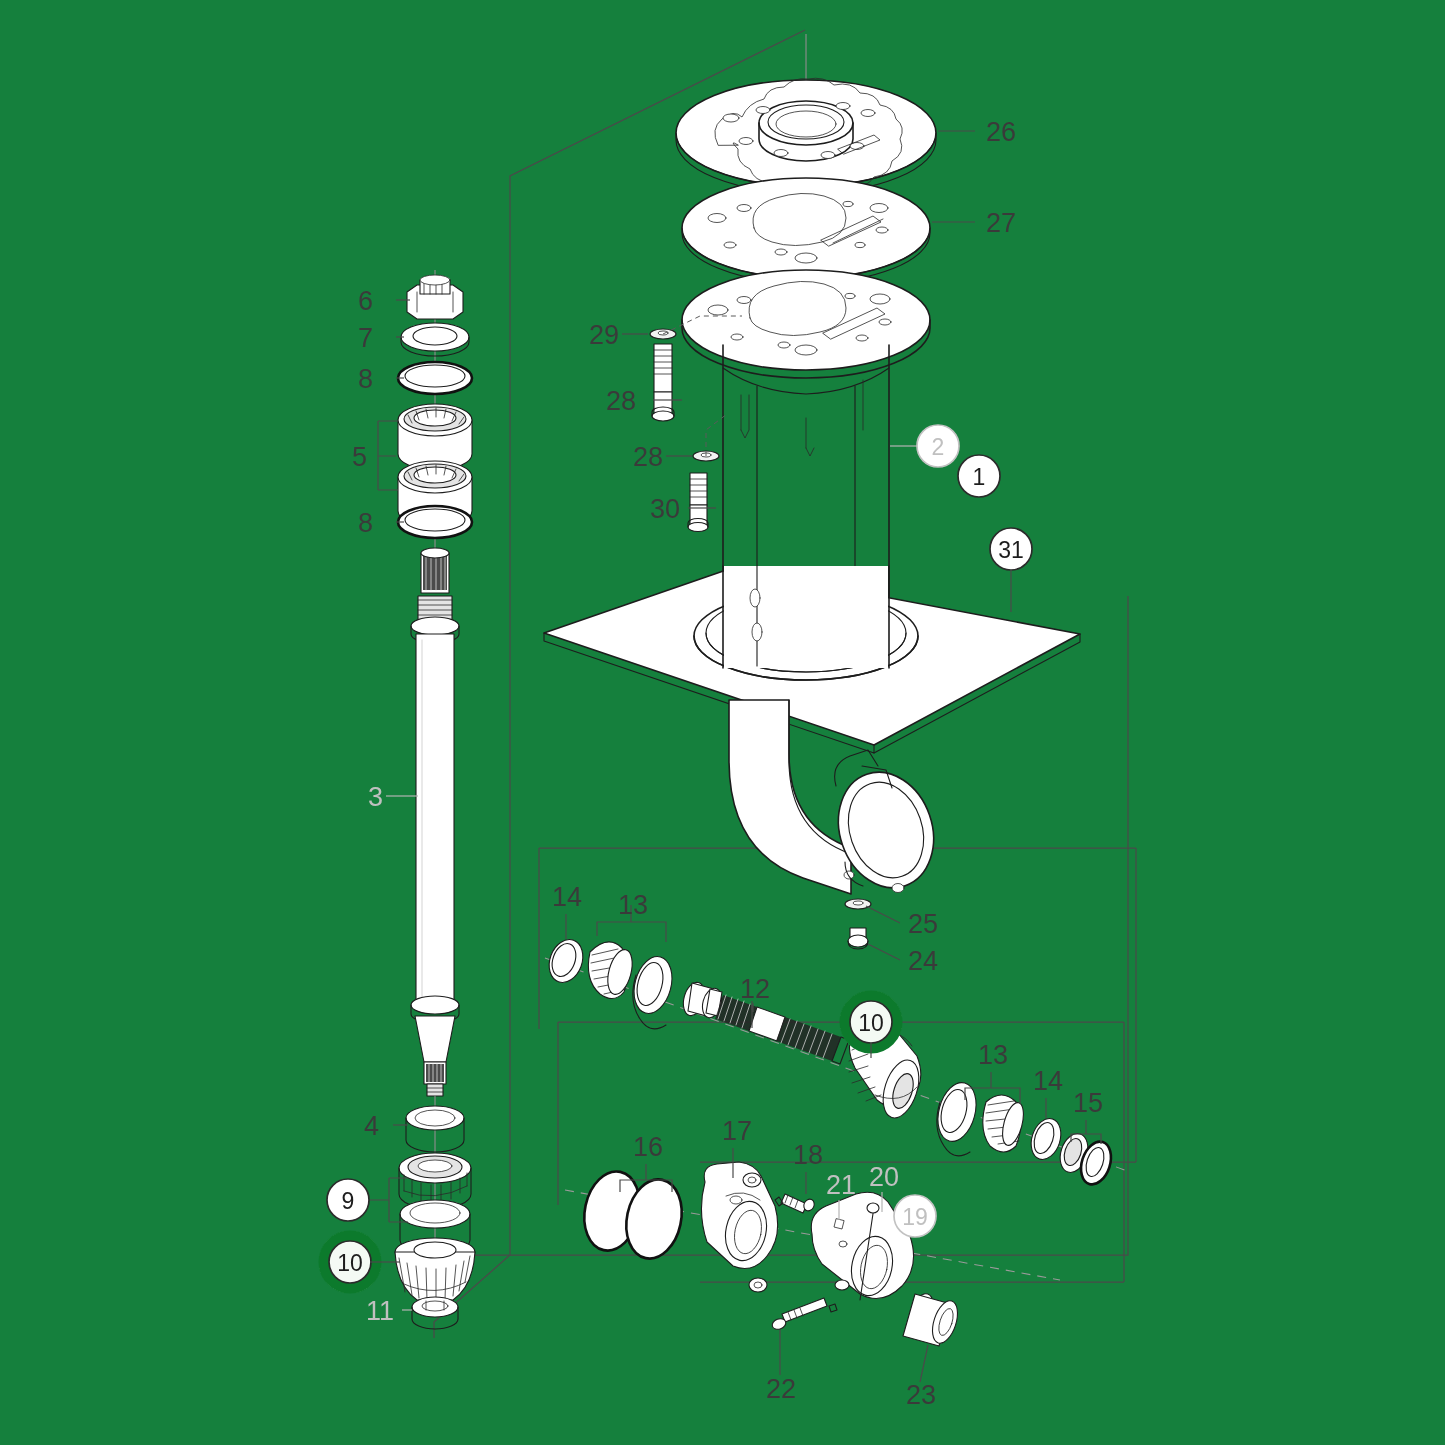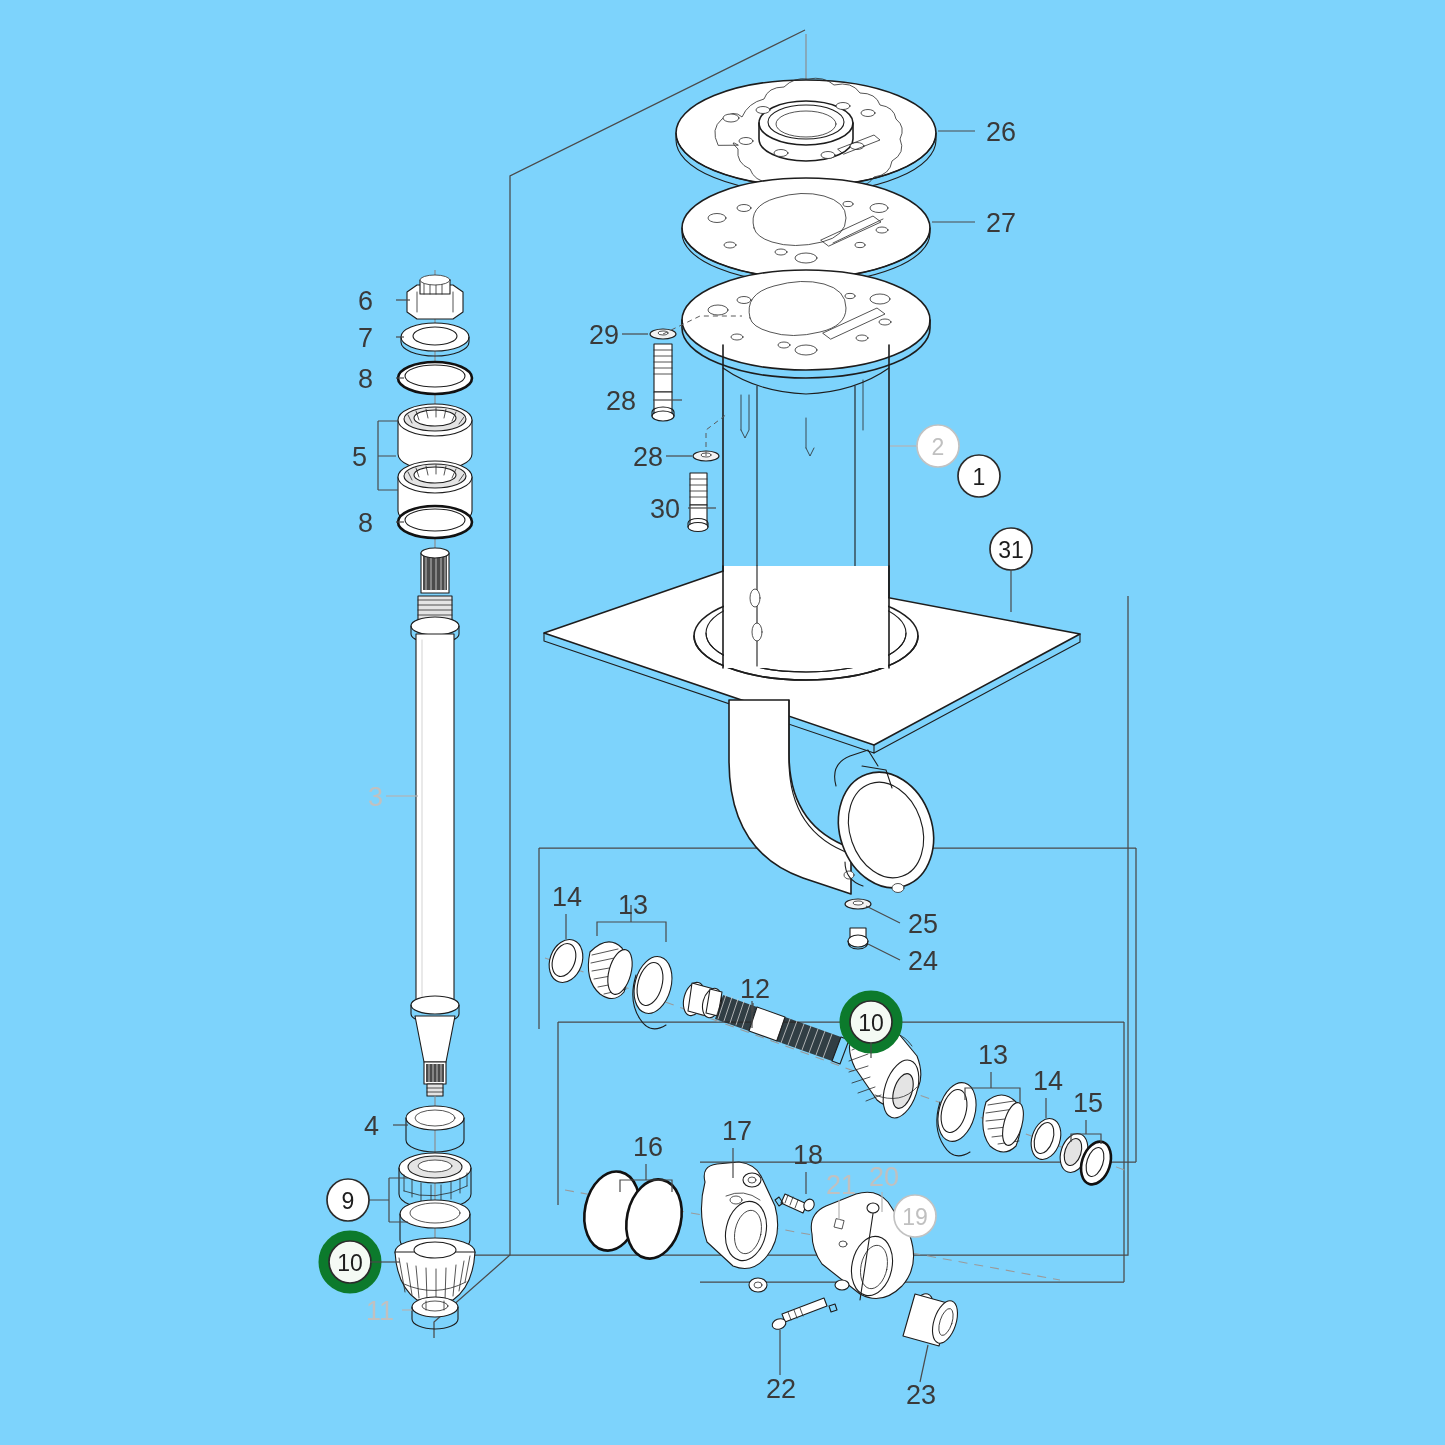--- a/index.html
+++ b/index.html
@@ -1,20 +1,20 @@
 <!DOCTYPE html>
 <html><head>
 <meta charset="utf-8">
 <title>Exploded Parts Diagram</title>
 <style>
   html,body{margin:0;padding:0;background:#ffffff;}
   #stage{
     position:relative;
     width:1445px;height:1445px;
-    background:#7dd3fc;
+    background:#15803d;
     font-family:"Liberation Sans", sans-serif;
     overflow:hidden;
   }
   #stage svg{position:absolute;left:0;top:0;width:1445px;height:1445px;}
 
   
   .ln          {fill:none;stroke:#1d1d1d;stroke-width:1.6;stroke-linejoin:round;stroke-linecap:round;}
   .ln-thin     {fill:none;stroke:#1d1d1d;stroke-width:1.1;stroke-linejoin:round;stroke-linecap:round;}
   .ln-hair     {fill:none;stroke:#2a2a2a;stroke-width:0.8;stroke-linejoin:round;stroke-linecap:round;}
   .ln-heavy    {fill:none;stroke:#111111;stroke-width:2.6;stroke-linejoin:round;stroke-linecap:round;}

